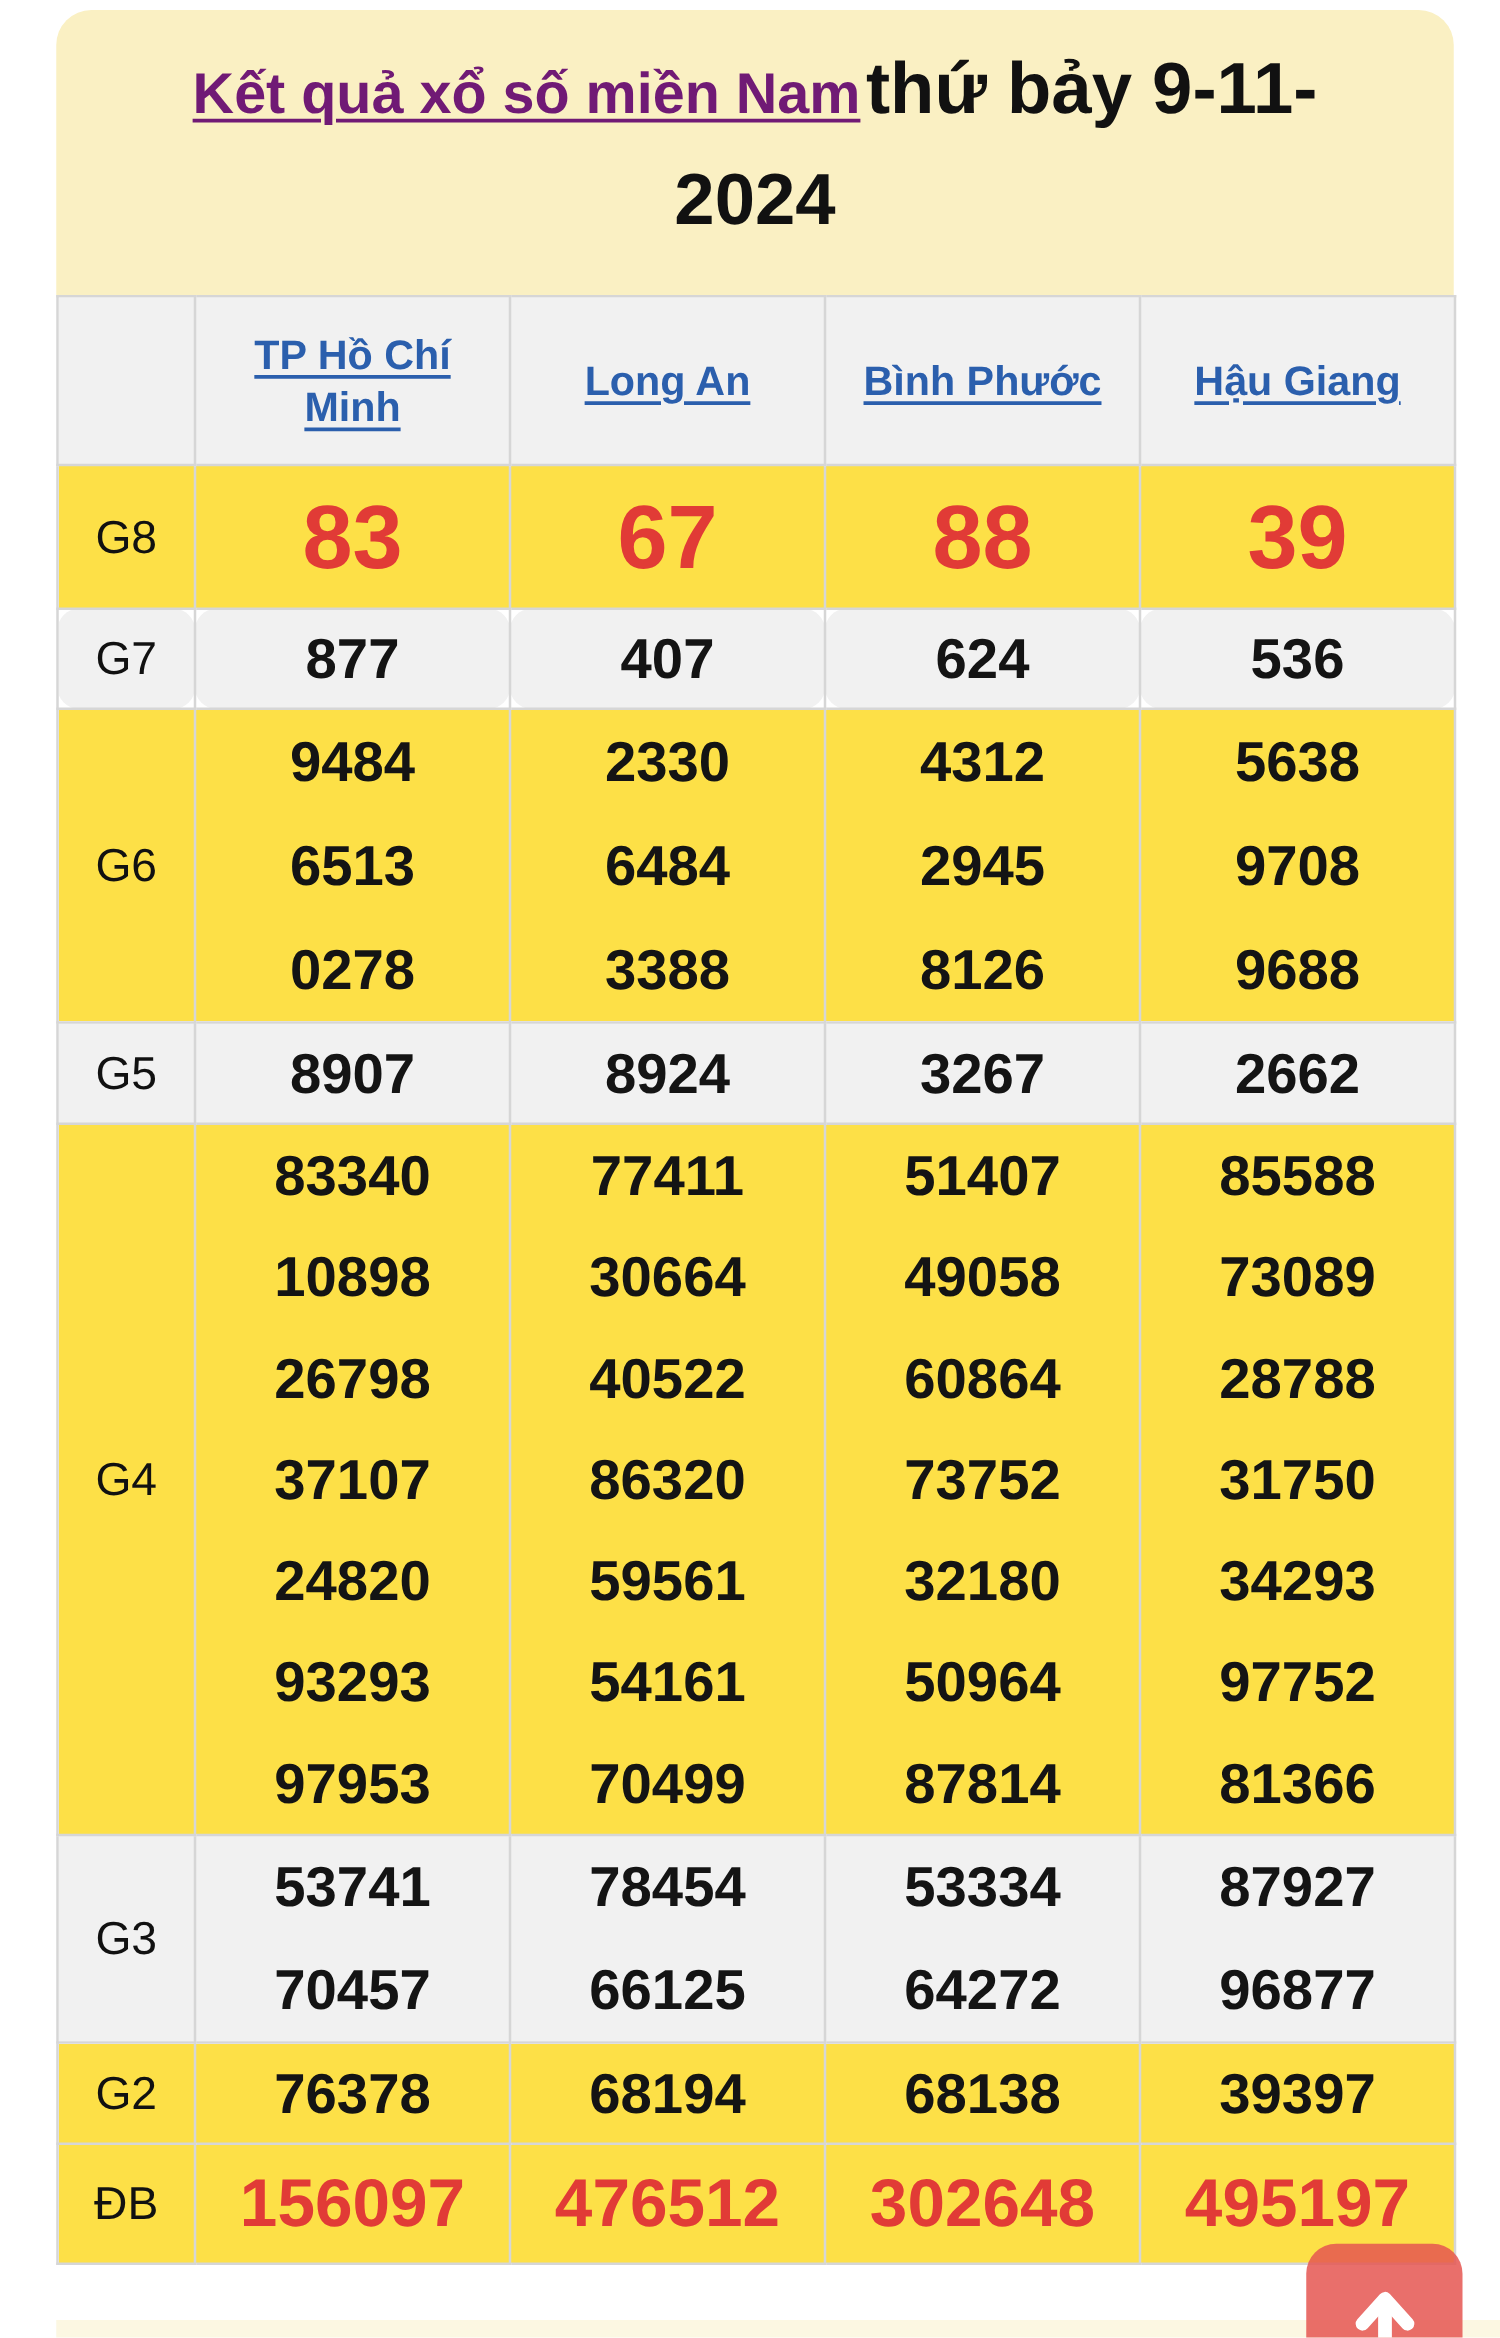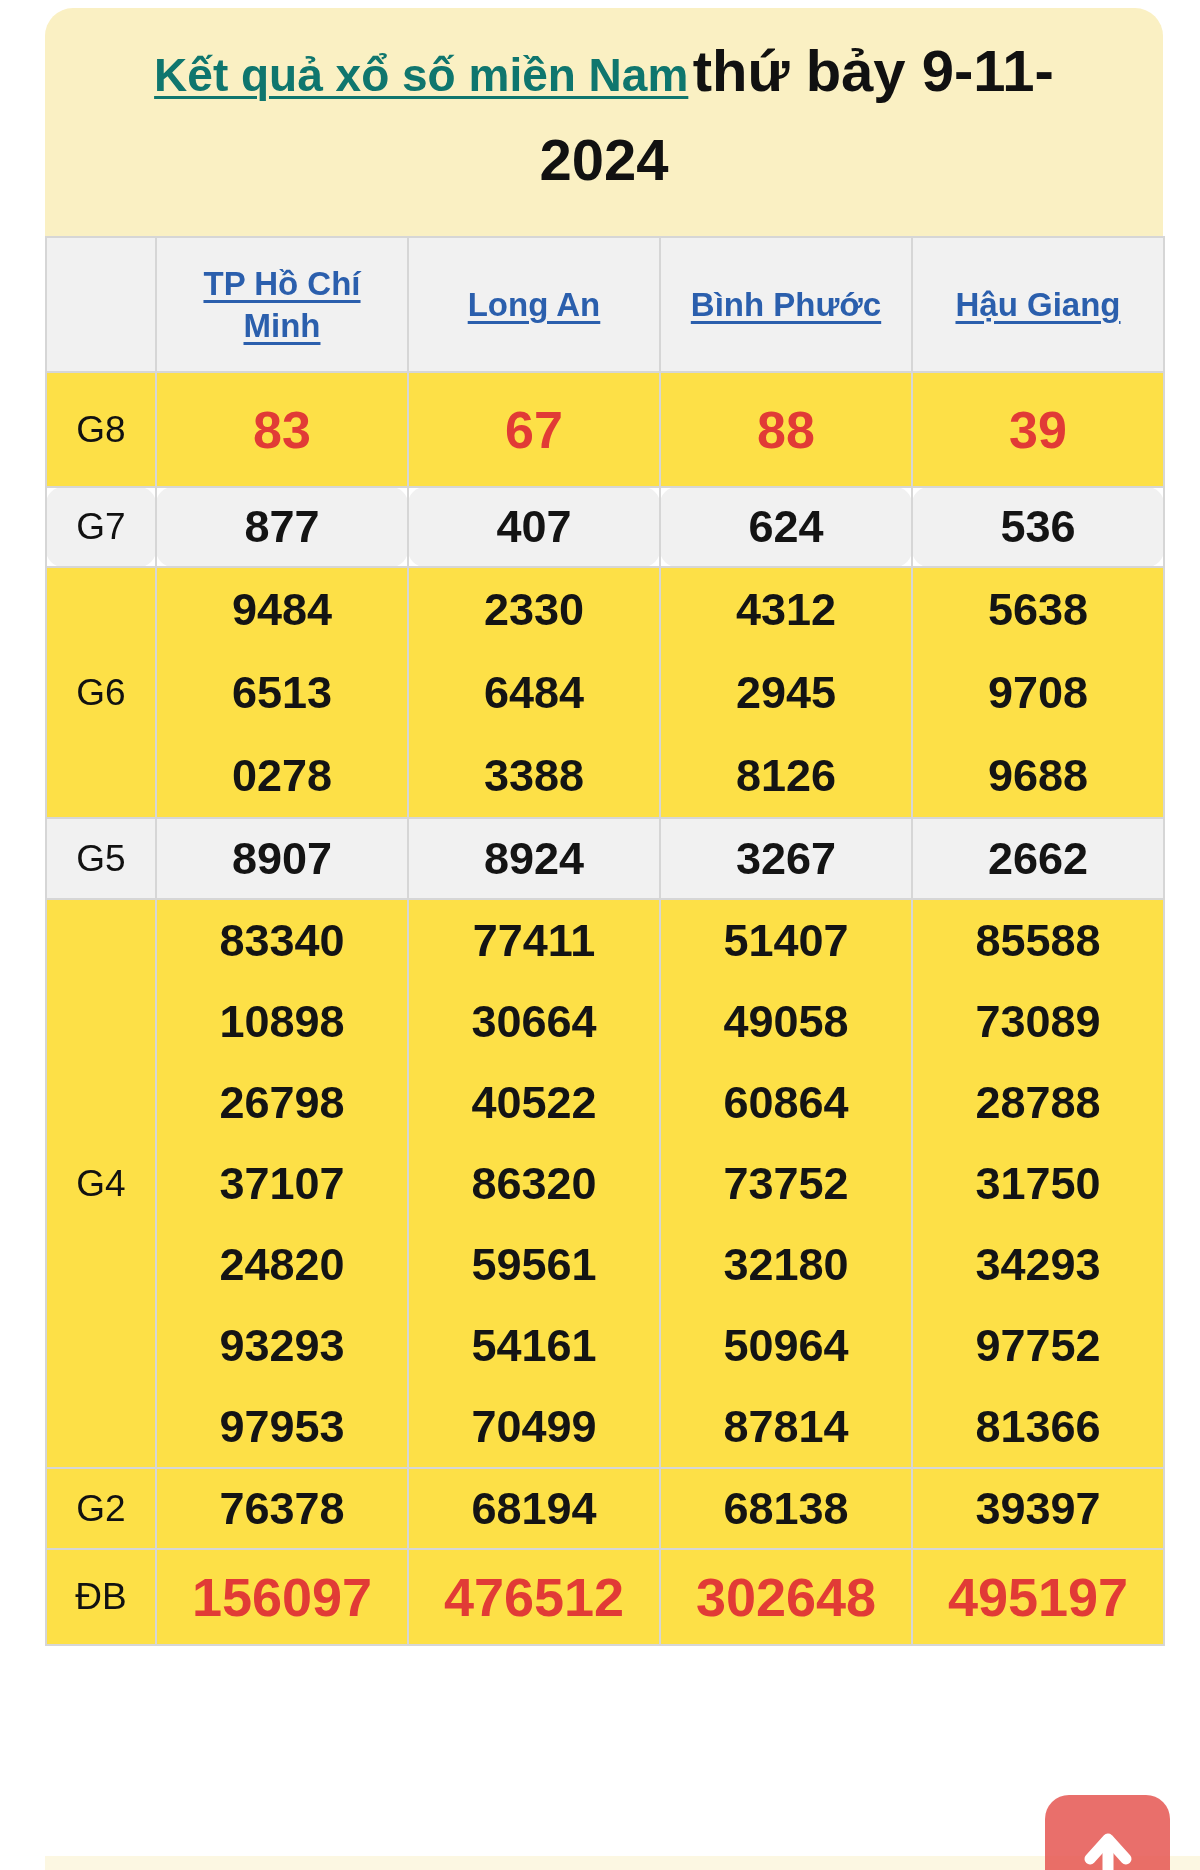--- a/index.html
+++ b/index.html
@@ -13,21 +13,21 @@
   
   .banner{
     margin:8px 37px 0 45px;
     background:#faf0c3;
     border-radius:28px 28px 0 0;
     text-align:center;
     padding:26px 56px 24px 56px;
     line-height:74px;
   }
   .title-link{
-    color:#0f766e;font-weight:bold;font-size:46px;
+    color:#701a75;font-weight:bold;font-size:46px;
     text-decoration:underline;text-decoration-thickness:3px;text-underline-offset:5px;
     cursor:pointer;
   }
   .title-rest{color:#111111;font-weight:bold;font-size:58px;}
 
   
   table.results{
     border-collapse:collapse;table-layout:fixed;
     width:1118px;margin-left:45px;
   }
@@ -44,21 +44,21 @@
     padding:6px 10px;cursor:pointer;line-height:42px;
   }
   tr.header-row th.corner{cursor:default;}
   td.prize-label{font-size:37px;font-weight:400;color:#111;}
   .num{font-size:45px;font-weight:bold;color:#141414;}
   tr.shade td{background:#f1f1f1;}
   tr.plain td{background:#fde047;}
   .val{display:block;}
 
   tr.r-g8 td{height:113px;}
-  tr.r-g8 .num{font-size:52px;color:#e13b36;}
+  tr.r-g8 .num{font-size:72px;color:#e13b36;}
   tr.r-g7 td{height:78px;border-radius:17px;}
   tr.r-g6 .val{line-height:83px;}
   tr.r-g5 td{height:79px;}
   tr.r-g4 .val{line-height:81px;}
   tr.r-g3 .val{line-height:82px;}
   tr.r-g2 td{height:79px;}
   tr.r-g1 td{height:78px;}
   tr.r-db td{height:94px;}
   tr.r-db .num{font-size:54px;color:#e13b36;}
 
@@ -207,20 +207,39 @@
           <td>
             <span class="val num">85588</span>
             <span class="val num">73089</span>
             <span class="val num">28788</span>
             <span class="val num">31750</span>
             <span class="val num">34293</span>
             <span class="val num">97752</span>
             <span class="val num">81366</span>
           </td>
         </tr>
+        <tr class="r-g3 shade">
+          <td class="prize-label">G3</td>
+          <td>
+            <span class="val num">53741</span>
+            <span class="val num">70457</span>
+          </td>
+          <td>
+            <span class="val num">78454</span>
+            <span class="val num">66125</span>
+          </td>
+          <td>
+            <span class="val num">53334</span>
+            <span class="val num">64272</span>
+          </td>
+          <td>
+            <span class="val num">87927</span>
+            <span class="val num">96877</span>
+          </td>
+        </tr>
         <tr class="r-g2 plain">
           <td class="prize-label">G2</td>
           <td>
             <span class="val num">76378</span>
           </td>
           <td>
             <span class="val num">68194</span>
           </td>
           <td>
             <span class="val num">68138</span>

